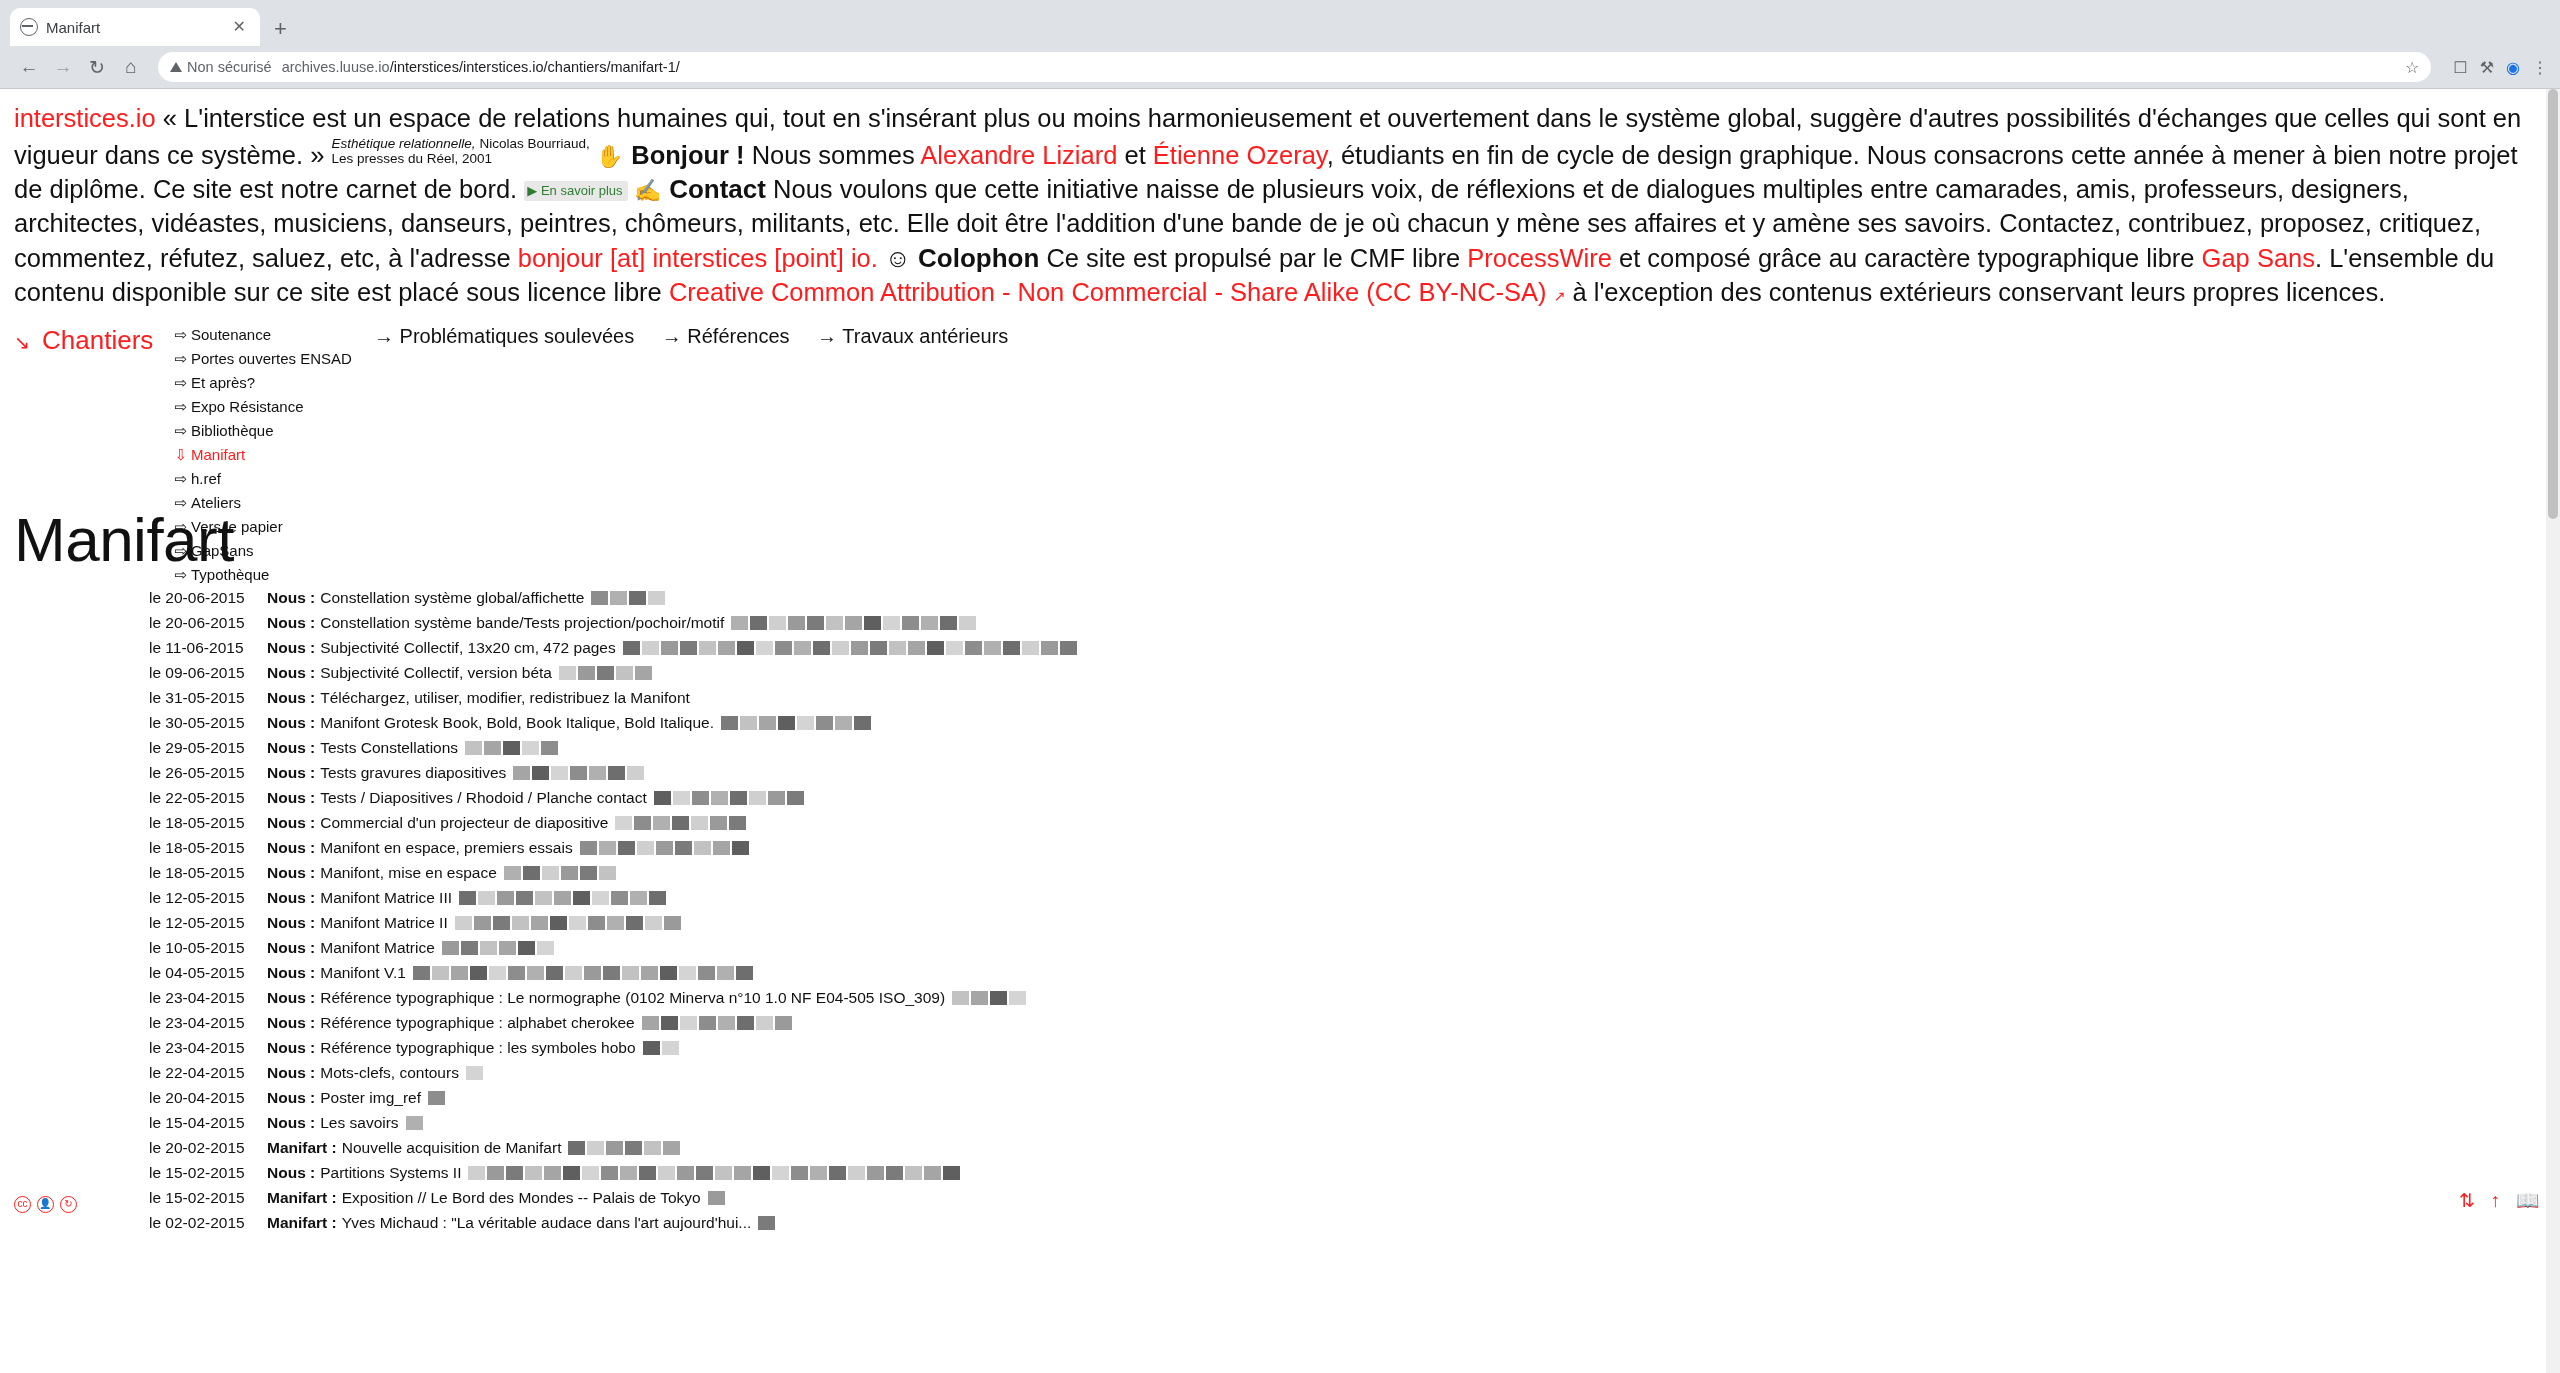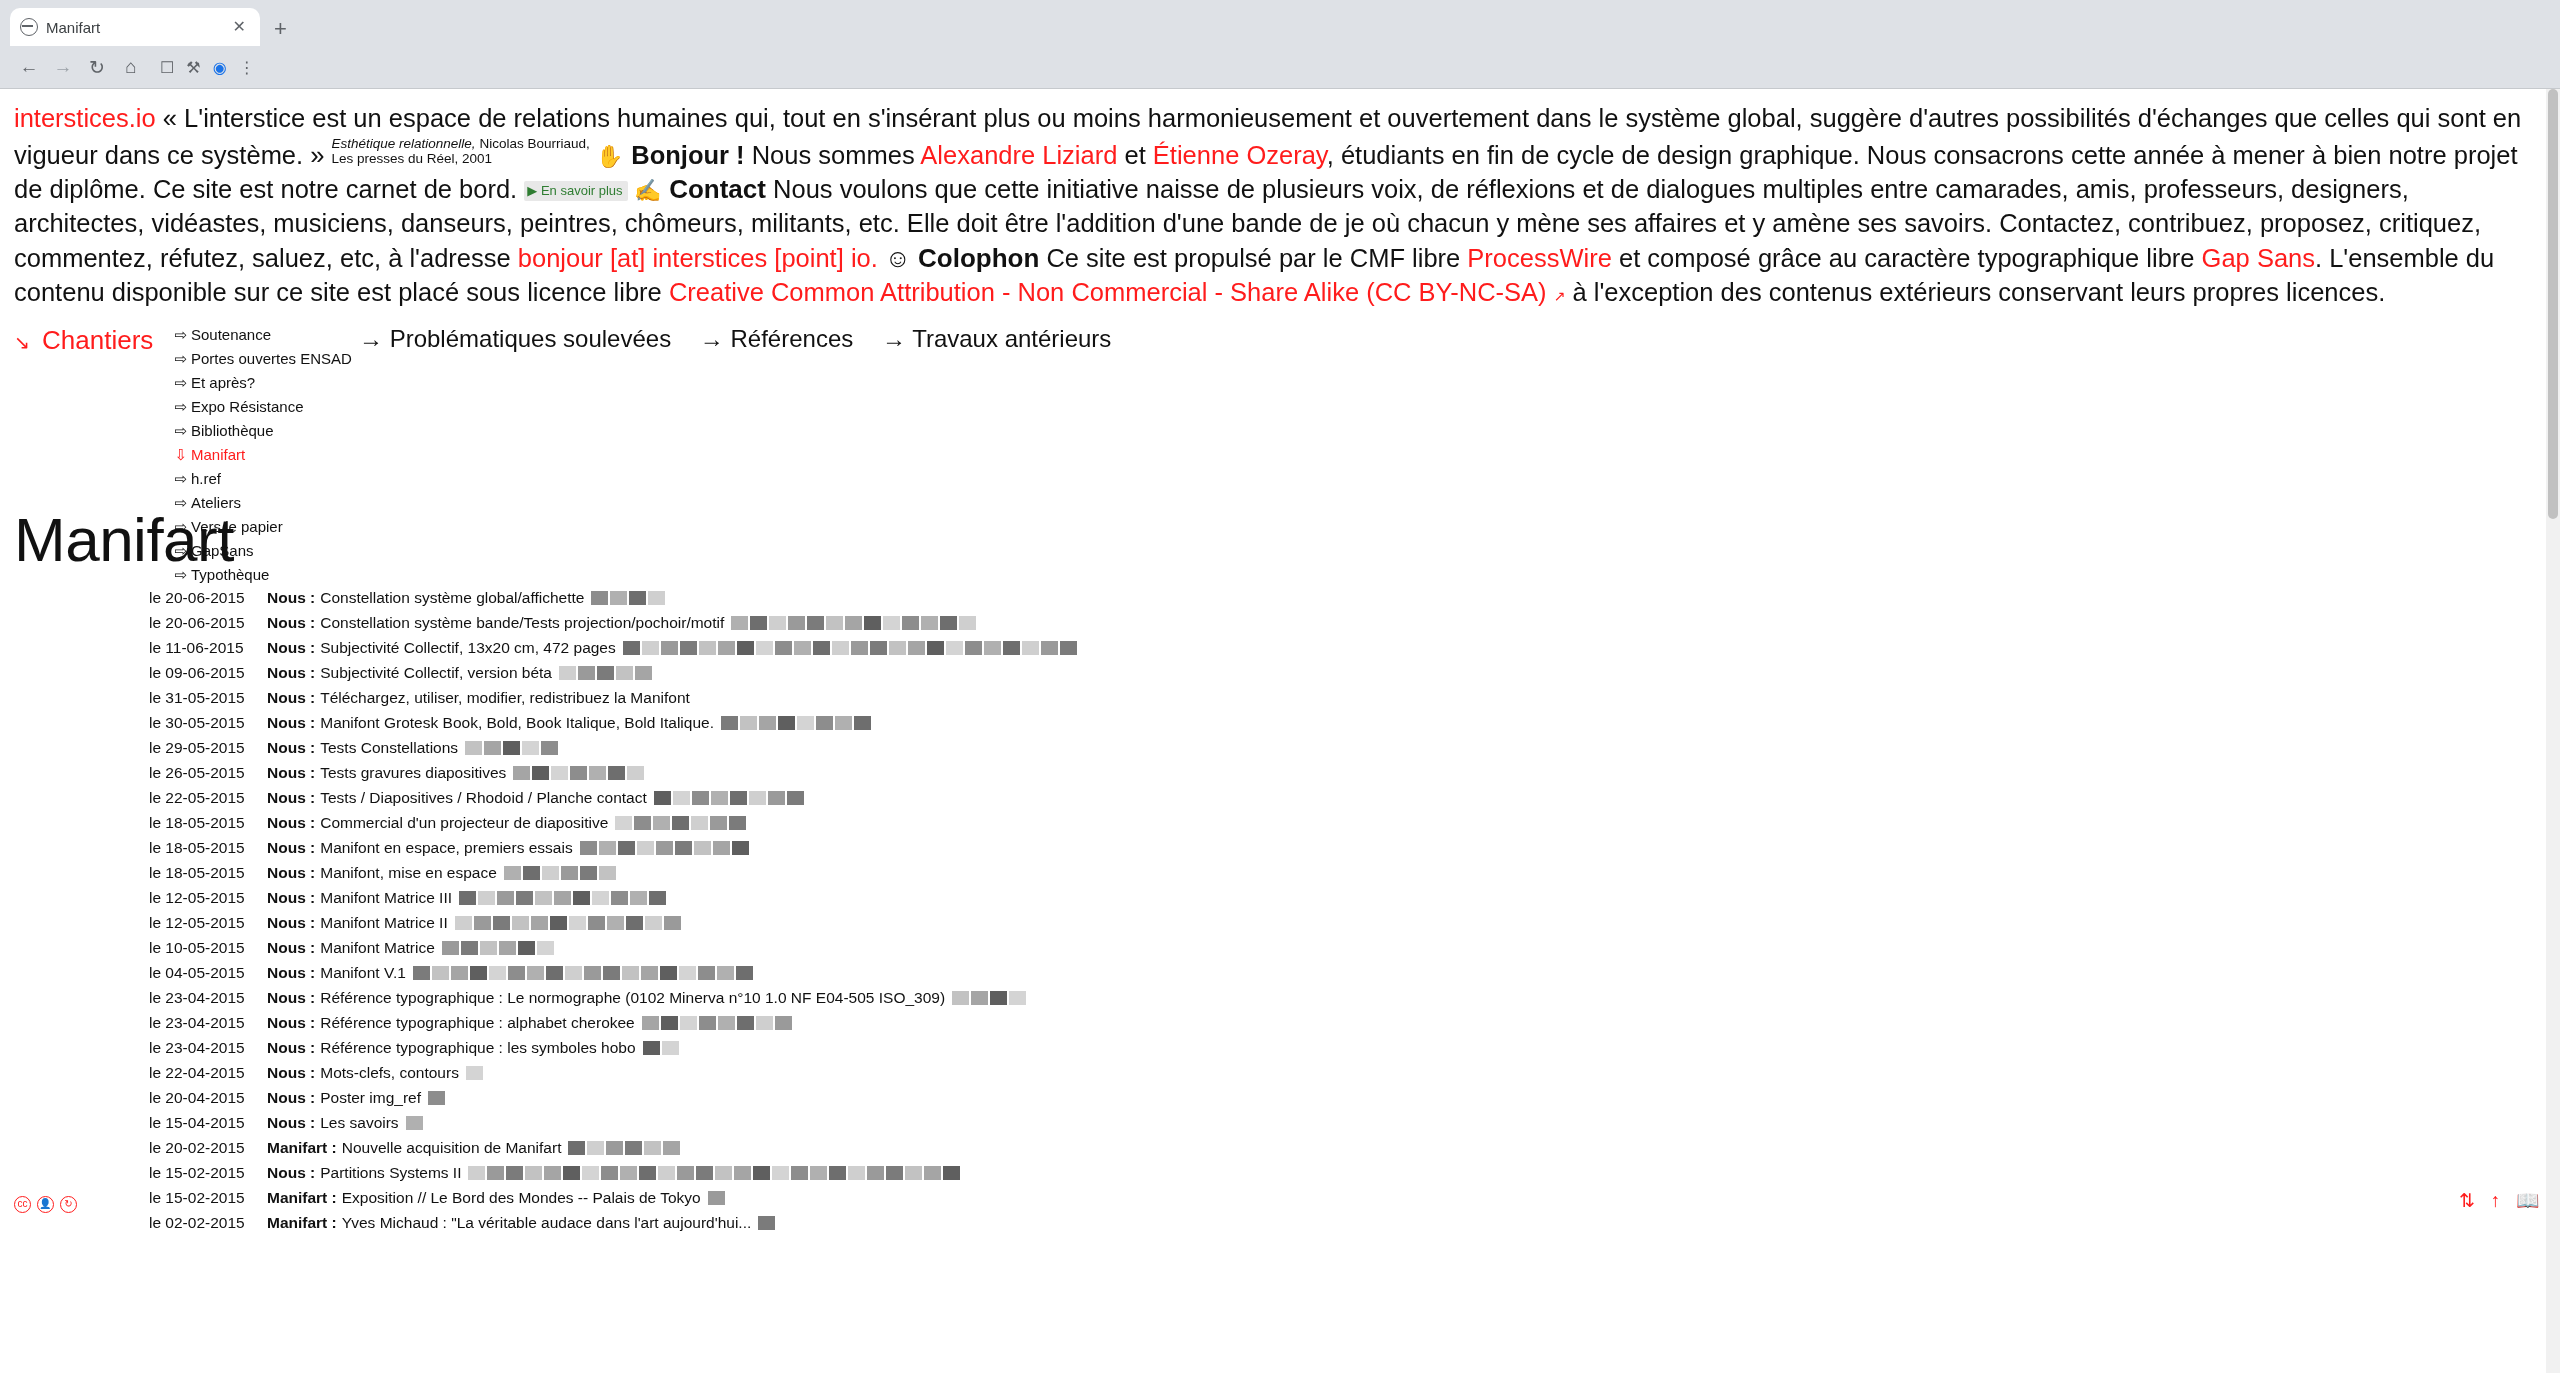--- a/index.html
+++ b/index.html
@@ -183,23 +183,23 @@
     vertical-align: top;
     margin-left: 14px;
     font-size: 15px;
     line-height: 1.6;
   }
   .subnav div { white-space: nowrap; }
   .subnav .arr { color: #111; margin-right: 4px; }
   .subnav .cur { color: #ff1c1c; }
   .toplinks {
     position: absolute;
-    left: 345px;
+    left: 360px;
     top: 0;
-    font-size: 24px;
+    font-size: 20px;
     white-space: nowrap;
   }
   .toplinks span { margin-right: 22px; }
 
   h1.page-title {
     font-size: 62px;
     font-weight: normal;
     margin: 16px 0 4px 0;
     letter-spacing: -0.5px;
   }
@@ -290,20 +290,30 @@
       <span class="tab-title">Manifart</span>
       <span class="tab-close">✕</span>
     </div>
     <div class="newtab">+</div>
   </div>
   <div class="toolbar">
     <div class="navbtn">←</div>
     <div class="navbtn disabled">→</div>
     <div class="navbtn">↻</div>
     <div class="navbtn">⌂</div>
+    <div class="omnibox">
+      <span class="warn">
+        <span class="tri"></span>
+        <span>Non sécurisé</span>
+      </span>
+      <span class="url-host">archives.luuse.io</span>
+        <span class="url-rest">/interstices/interstices.io/chantiers/manifart-1/</span>
+      <span style="flex:1"></span>
+      <span class="tool-icon">☆</span>
+    </div>
     <div class="tool-icon">☐</div>
     <div class="tool-icon">⚒</div>
     <div class="tool-icon blue">◉</div>
     <div class="tool-icon">⋮</div>
   </div>
 </div>
 
 <div class="page">
 
   <div class="intro">

